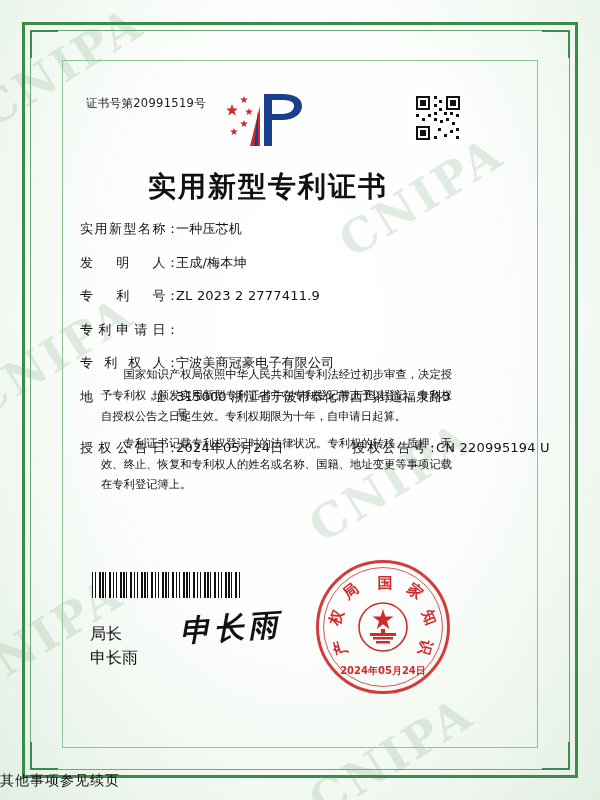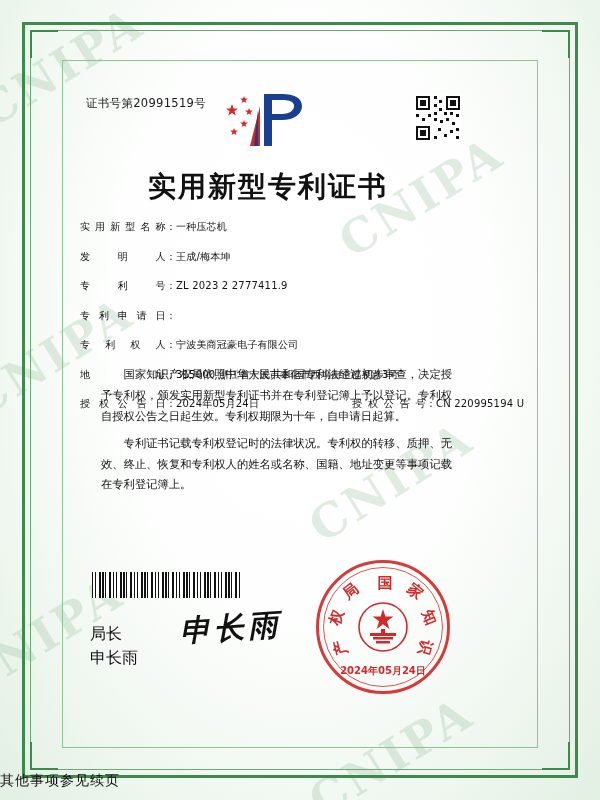--- a/index.html
+++ b/index.html
@@ -117,21 +117,21 @@
   .fields {
     position: absolute;
     left: 18px;
     top: 160px;
     right: 18px;
   }
   .field-row {
     display: flex;
     align-items: baseline;
     margin-bottom: 15.5px;
-    font-size: 10px;
+    font-size: 13px;
     color: #111;
   }
   .field-label {
     width: 86px;
     flex: 0 0 86px;
     letter-spacing: 0.5px;
     text-align: justify;
     text-align-last: justify;
   }
   .field-colon {

